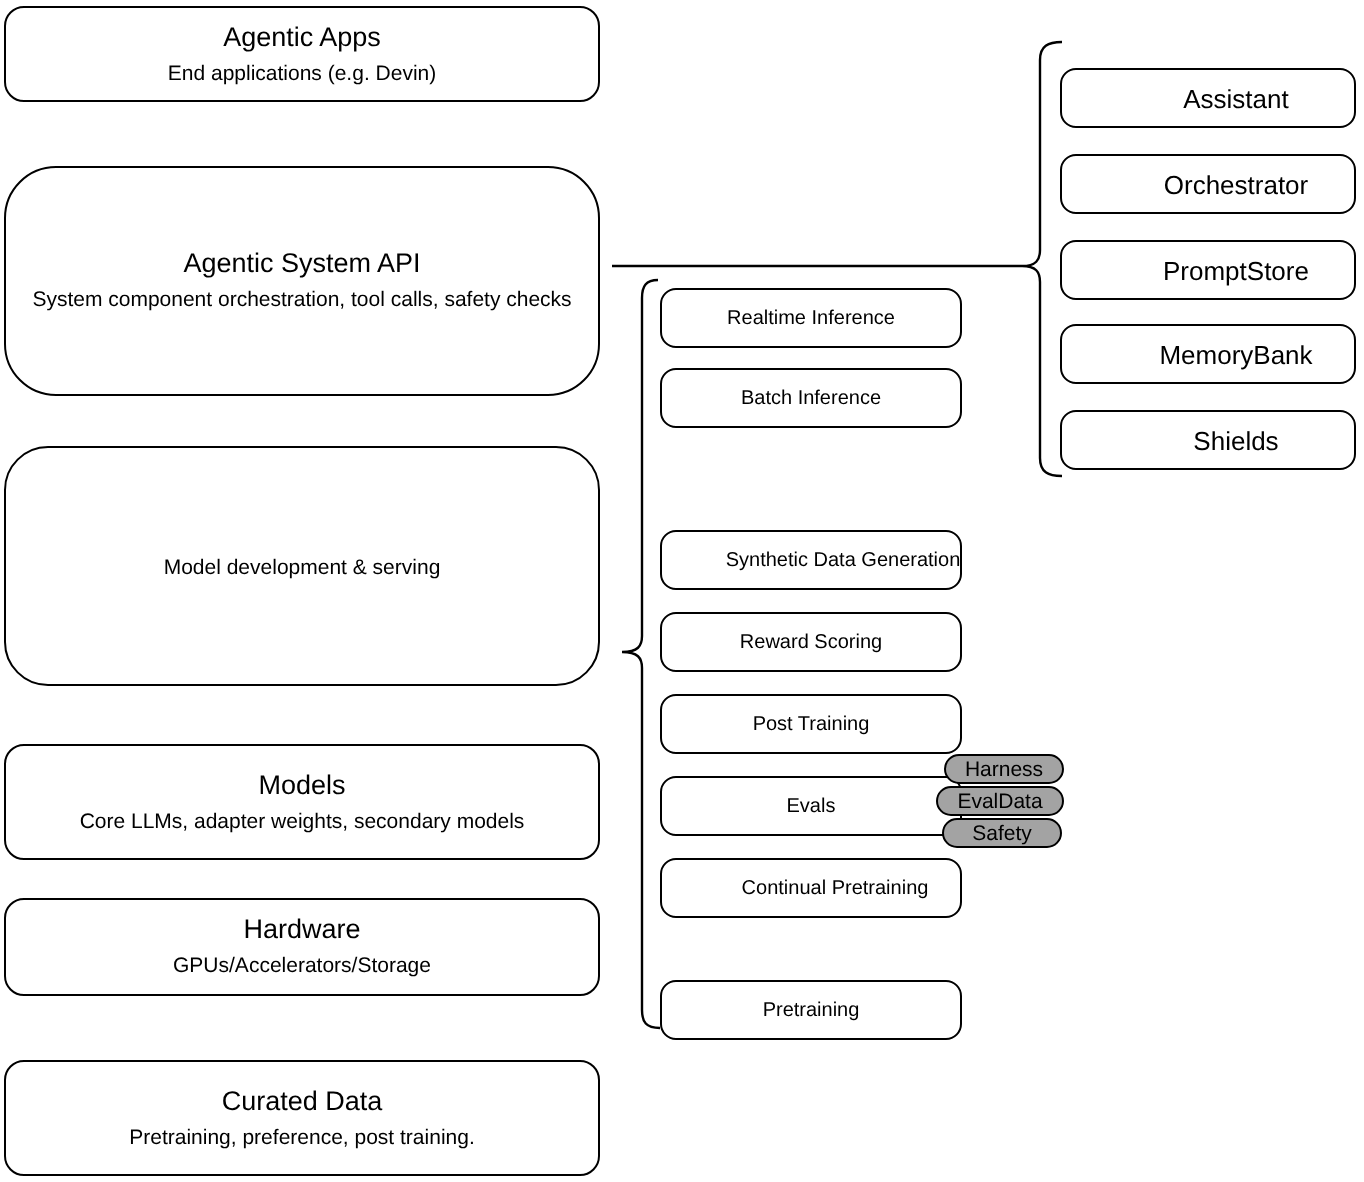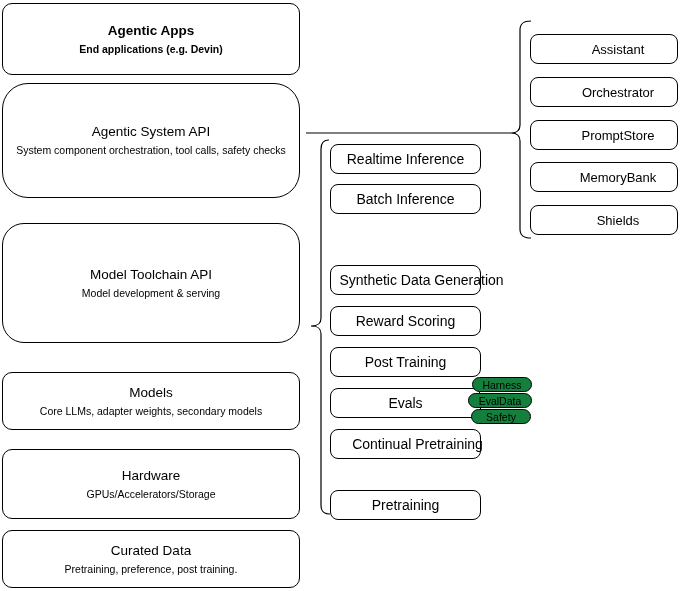--- a/index.html
+++ b/index.html
@@ -8,58 +8,57 @@
     font-family:"Liberation Sans", sans-serif; color:#000000; overflow:hidden;
   }
   .box {
     position:absolute; background:#ffffff; border:1.3px solid #000000;
     box-sizing:border-box; display:flex; flex-direction:column;
     align-items:center; justify-content:center; text-align:center;
   }
   .lbox { left:2px; width:298px; }
   .lbox .title { font-size:13.5px; line-height:1.25; }
   .lbox .sub   { font-size:10.5px; line-height:1.2; margin-top:3px; }
-  .mbox { left:330px; width:151px; height:30px; border-radius:8px; font-size:14px; white-space:nowrap; }
+  .mbox { left:330px; width:151px; height:30px; border-radius:8px; font-size:10px; white-space:nowrap; }
   .rbox { left:530px; width:148px; height:30px; border-radius:8px; font-size:13px; white-space:nowrap;padding-left:28px; }
   .pill {
-    position:absolute; background:#15803d; border:1.3px solid #000000;
+    position:absolute; background:#a3a3a3; border:1.3px solid #000000;
     border-radius:999px; box-sizing:border-box; display:flex; align-items:center;
     justify-content:center; font-size:10.5px; white-space:nowrap; z-index:5;
   }
   .wires { position:absolute; left:0; top:0; width:682px; height:591px; z-index:1; }
   .wires path { fill:none; stroke:#000000; stroke-width:1.2px; }
 </style>
 </head>
 <body>
 
 <div class="canvas">
 
   <svg class="wires" viewBox="0 0 682 591" xmlns="http://www.w3.org/2000/svg">
     <path d="M 306 133 L 511 133"></path>
     <path d="M 329 140 C 323 140 321 143 321 149 L 321 318 C 321 323 319 326 311 326 C 319 326 321 329 321 334 L 321 505 C 321 511 323 514 330 514"></path>
     <path d="M 531 21 C 524 21 520 23 520 30 L 520 125 C 520 130 518 133 511 133 C 518 133 520 136 520 141 L 520 229 C 520 236 524 238 531 238"></path>
   </svg>
 
-  <div class="box lbox" style="top:3px; height:72px; border-radius:10px;font-weight:bold;">
+  <div class="box lbox" style="top:3px; height:48px; border-radius:10px;">
     <div class="title">Agentic Apps</div>
     <div class="sub">End applications (e.g. Devin)</div>
   </div>
   <div class="box lbox" style="top:83px; height:115px; border-radius:26px;">
     <div class="title">Agentic System API</div>
     <div class="sub">System component orchestration, tool calls, safety checks</div>
   </div>
   <div class="box lbox" style="top:223px; height:120px; border-radius:22px;">
-    <div class="title">Model Toolchain API</div>
     <div class="sub">Model development &amp; serving</div>
   </div>
   <div class="box lbox" style="top:372px; height:58px; border-radius:10px;">
     <div class="title">Models</div>
     <div class="sub">Core LLMs, adapter weights, secondary models</div>
   </div>
-  <div class="box lbox" style="top:449px; height:70px; border-radius:10px;">
+  <div class="box lbox" style="top:449px; height:49px; border-radius:10px;">
     <div class="title">Hardware</div>
     <div class="sub">GPUs/Accelerators/Storage</div>
   </div>
   <div class="box lbox" style="top:530px; height:58px; border-radius:10px;">
     <div class="title">Curated Data</div>
     <div class="sub">Pretraining, preference, post training.</div>
   </div>
 
   <div class="box mbox" style="top:144px;">
     <span>Realtime Inference</span>

